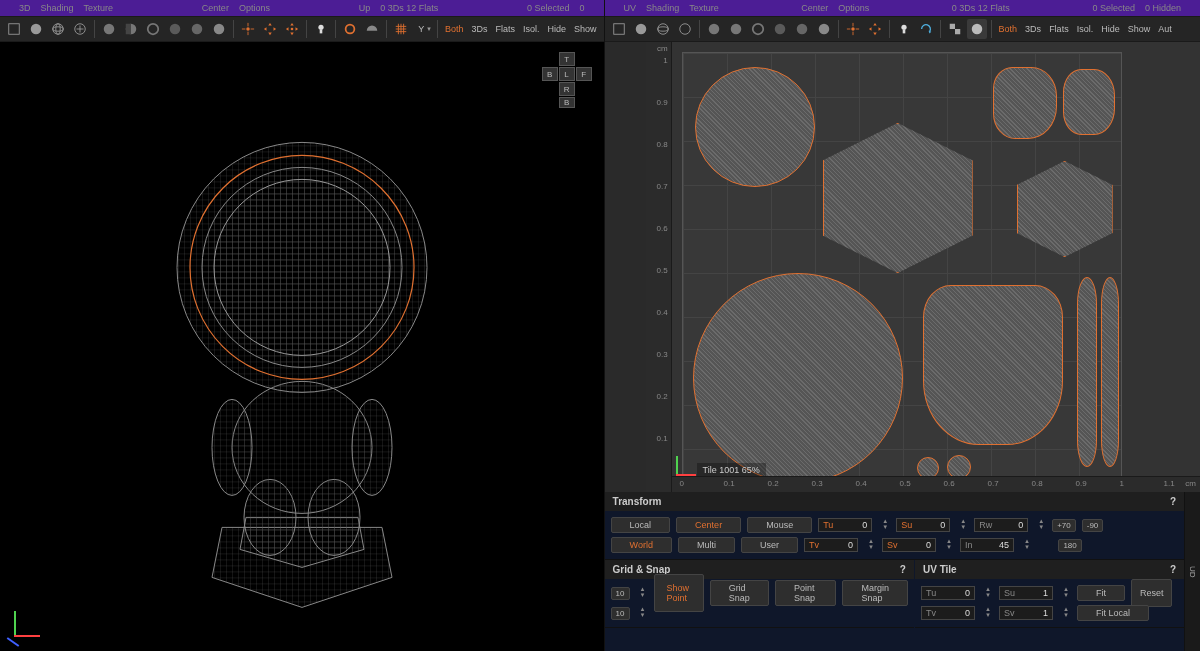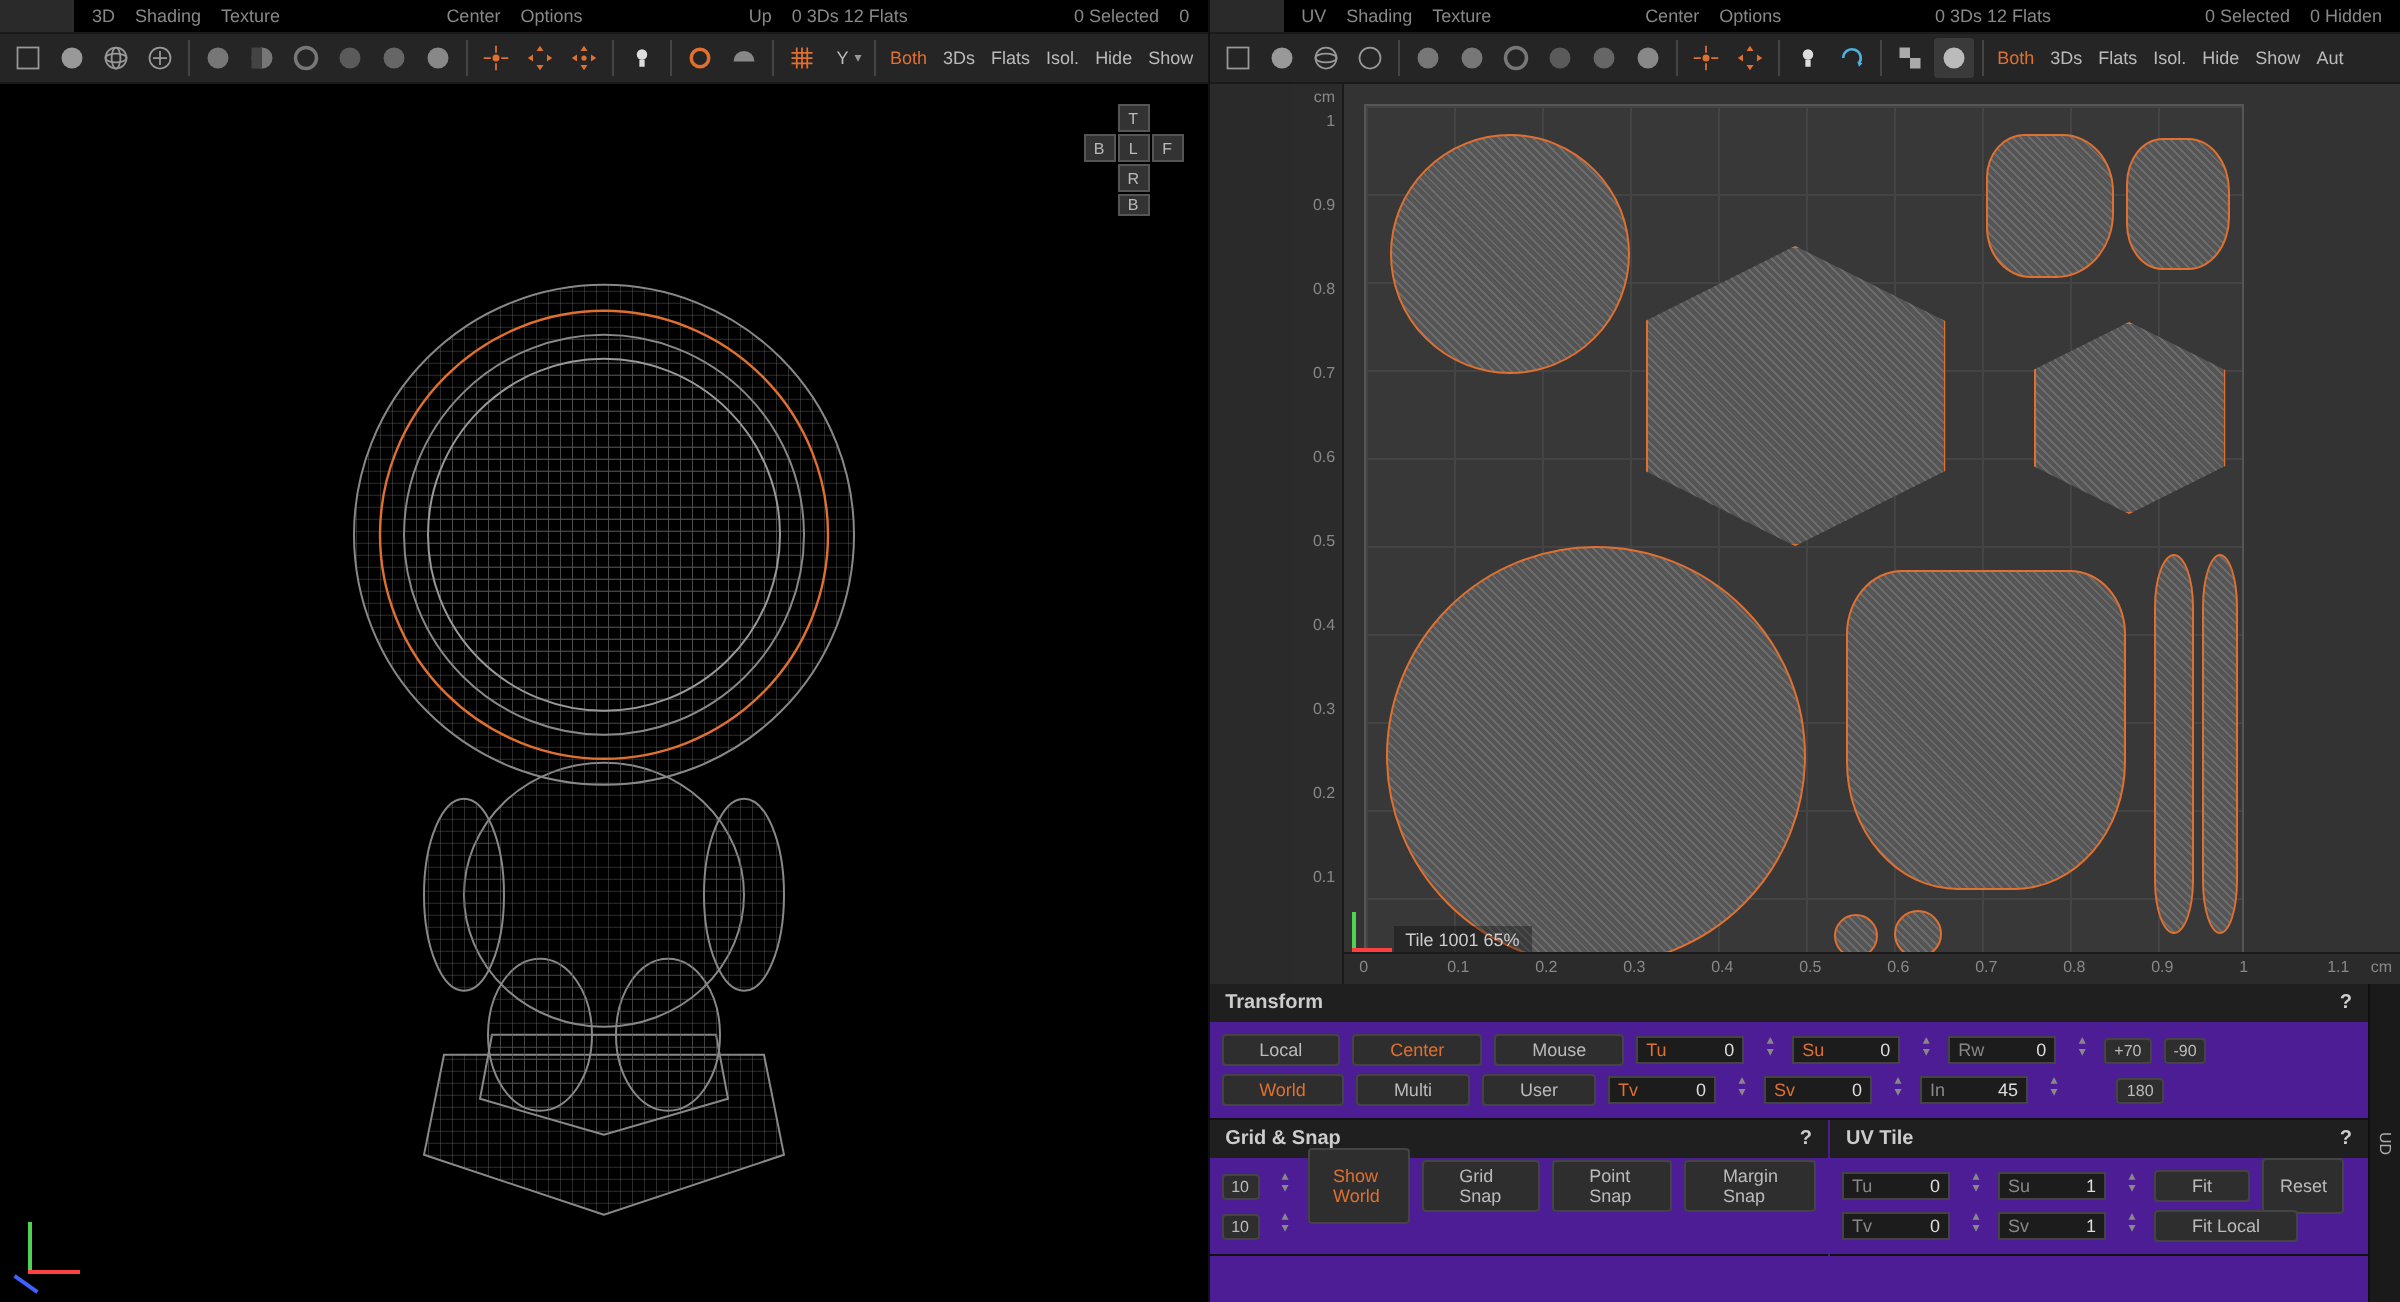--- a/index.html
+++ b/index.html
@@ -19,25 +19,24 @@
     width: 100%;
     flex: 1;
     min-height: 0;
   }
   .view-panel { flex: 1; display: flex; flex-direction: column; border-right: 1px solid #111; min-height: 0; }
   .view-panel.right { border-right: none; }
   
   .menus {
     display: flex; align-items: center; gap: 4px;
     height: 16px;
-    padding: 0 6px;
-    background: #000000;
+    padding: 0 16px;
+    background: #4c1d95;
     font-size: 9px;
     color: #888;
-    margin-left: 37px;
   }
   .menus span { padding: 0 3px; }
   .menus .gap { flex: 1; }
   
   .toolbar {
     display: flex; align-items: center; gap: 2px;
     height: 26px;
     padding: 0 4px;
     background: #252525;
     border-top: 1px solid #1a1a1a;
@@ -517,21 +516,21 @@
           <span style="left:360px;">0.8</span>
           <span style="left:404px;">0.9</span>
           <span style="left:448px;">1</span>
           <span style="left:492px;">1.1</span>
           <span style="left:534px;">1.2</span>
           <span style="right:4px;">cm</span>
         </div>
       </div>
     </div>
 
-    <div style="flex:1; display:flex; background:#4c1d95;">
+    <div style="flex:1; display:flex; background:#0f172a;">
       <div style="flex:1;">
 
         <div class="panel-section">
           <div class="panel-title">
             <span>Transform</span>
             <span>?</span>
           </div>
           <div class="panel-body">
             <div class="row">
               <span class="btn">Local</span>
@@ -604,21 +603,21 @@
               <span>Grid &amp; Snap</span>
               <span>?</span>
             </div>
             <div class="panel-body">
               <div class="row">
                 <span class="btn tiny">10</span>
                   <div class="spinner">
                     <span>▴</span>
                     <span>▾</span>
                   </div>
-                <span class="btn orange" style="padding:8px 12px">Show World</span>
+                <span class="btn orange" style="padding:8px 12px">Show Point</span>
                 <span class="btn">Grid Snap</span>
                 <span class="btn">Point Snap</span>
                 <span class="btn">Margin Snap</span>
               </div>
               <div class="row">
                 <span class="btn tiny">10</span>
                   <div class="spinner">
                     <span>▴</span>
                     <span>▾</span>
                   </div>

